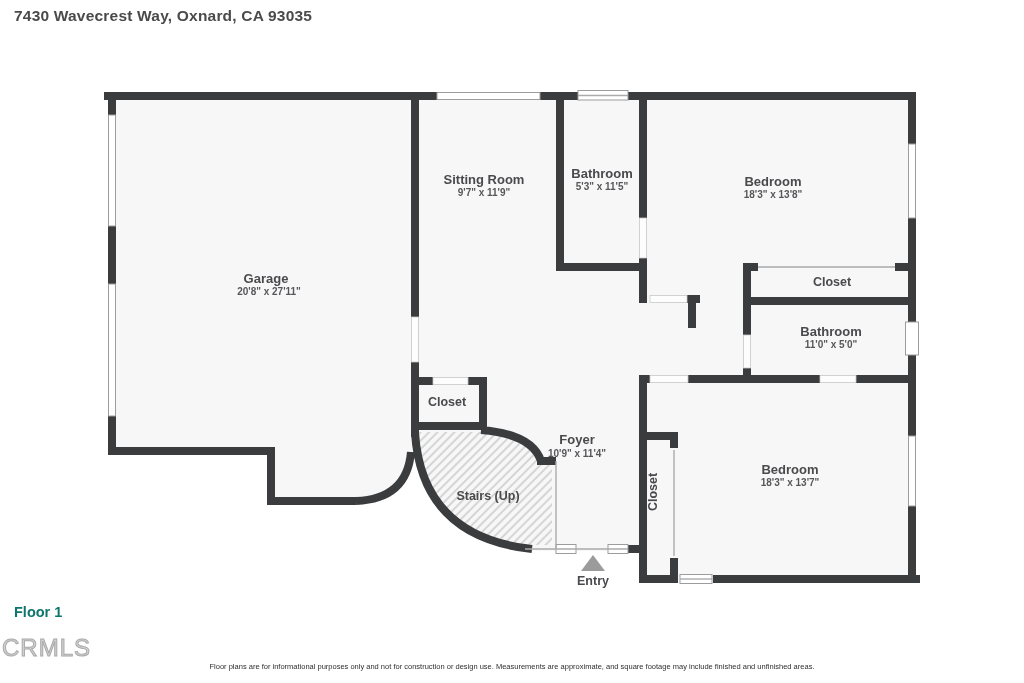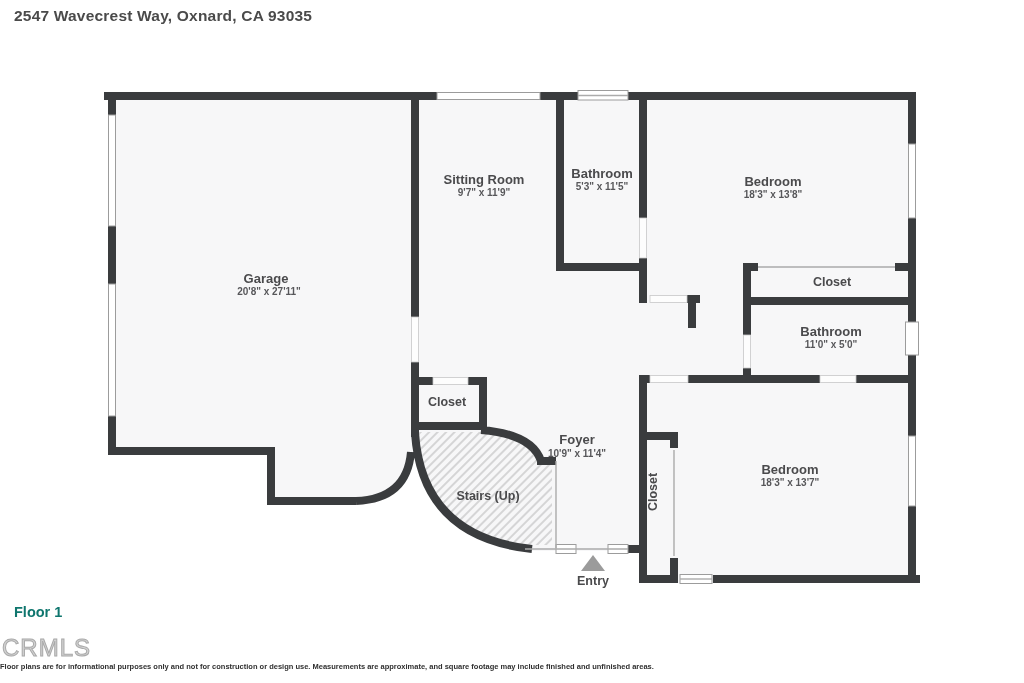--- a/index.html
+++ b/index.html
@@ -15,39 +15,39 @@
   .floor-label{
     position:absolute;left:14px;top:604px;
     font-size:14.5px;font-weight:bold;color:#0f766e;
   }
   .crmls-logo{
     position:absolute;left:2px;top:634px;
     font-size:24px;font-weight:400;letter-spacing:1px;
     color:#d2d2d2;-webkit-text-stroke:1px #a9a9a9;
   }
   .disclaimer{
-    position:absolute;left:0;top:662px;width:1024px;
-    font-size:7.5px;font-weight:bold;color:#2f2f2f;
+    position:absolute;left:0;top:662px;width:1024px;text-align:center;
+    font-size:7.5px;font-weight:normal;color:#2f2f2f;
   }
   .plan-svg{position:absolute;left:0;top:0;}
   .room-fill{fill:var(--room-fill,#f7f7f8);stroke:none;}
   .wall{fill:none;stroke:var(--wall,#3a3c3e);stroke-width:8;}
   .thin{fill:none;stroke:#ababab;stroke-width:1.4;}
   .window{fill:#ffffff;stroke:#9c9c9c;stroke-width:1;}
   .doorgap{fill:#fdfdfd;stroke:#c8c8c8;stroke-width:0.8;}
   .hatchfill{fill:url(#hatch);stroke:none;}
   .room-name{font-size:13px;font-weight:bold;fill:#4a4a4c;text-anchor:middle;}
   .room-name.sm{font-size:12.5px;}
   .room-dims{font-size:10px;font-weight:bold;fill:#57575a;text-anchor:middle;}
   .entry-arrow{fill:var(--entry-arrow,#9b9b9b);stroke:none;}
 </style>
 </head>
 <body>
 
-<div class="page-title">2547 Wavecrest Way, Oxnard, CA 93035</div>
+<div class="page-title">7430 Wavecrest Way, Oxnard, CA 93035</div>
 
 <svg class="plan-svg" width="1024" height="683" viewBox="0 0 1024 683">
   <defs>
     <pattern id="hatch" patternUnits="userSpaceOnUse" width="6" height="6" patternTransform="rotate(-45)">
       <line x1="0" y1="3" x2="6" y2="3" stroke="#c2c2c2" stroke-width="1.3"></line>
     </pattern>
   </defs>
 
   <path class="room-fill" d="M108 92H916V583H643V551H530Q420 536 414 430L414 452Q410 501 358 501H271V449H108Z"></path>
 

